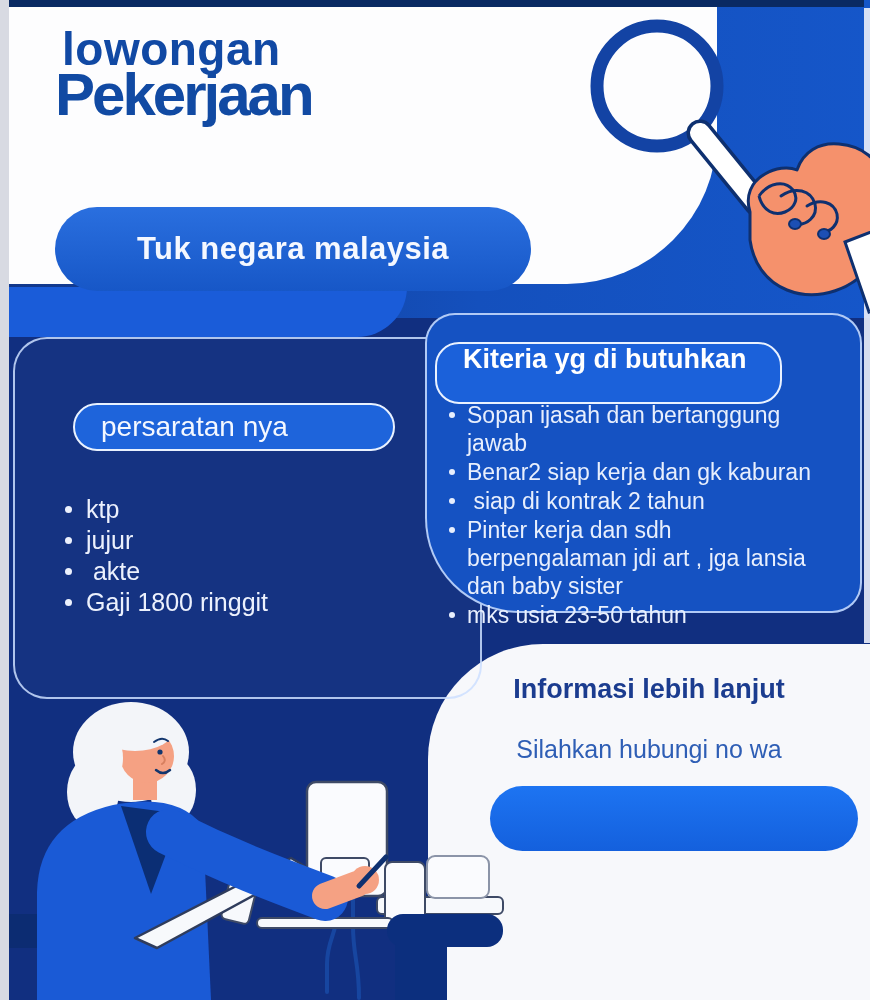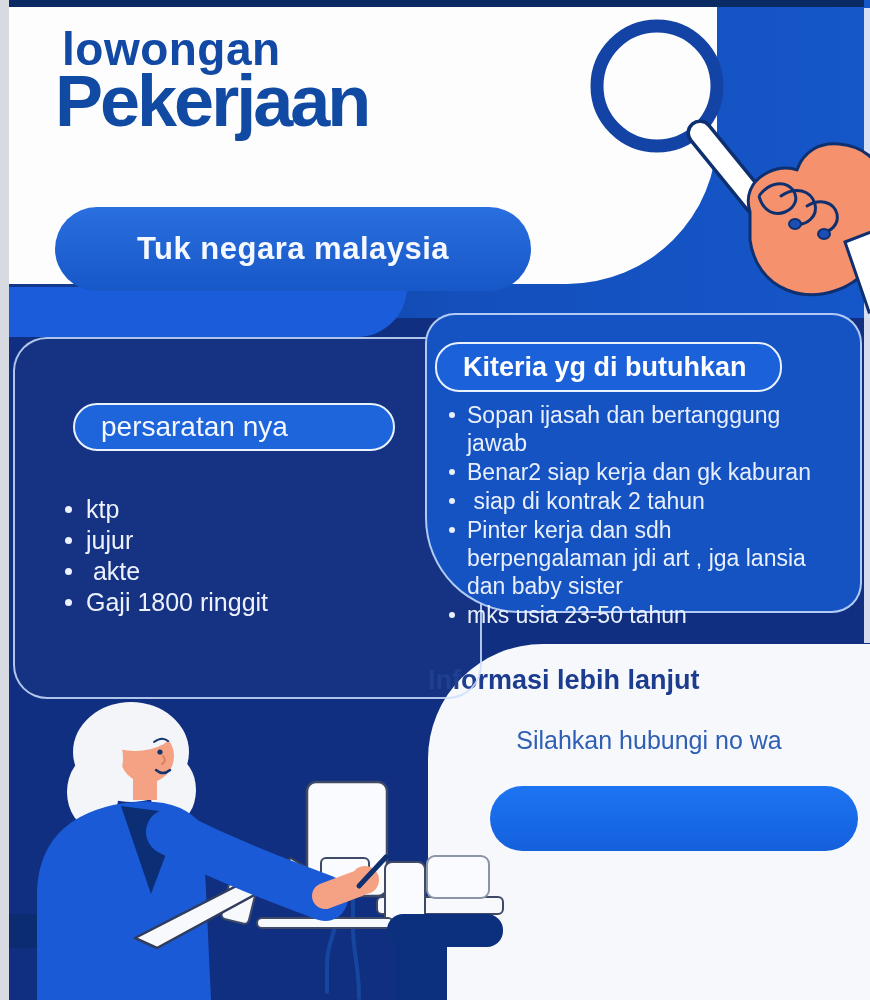--- a/index.html
+++ b/index.html
@@ -14,21 +14,21 @@
   .edge-left{position:absolute;left:0;top:0;width:9px;height:1000px;background:#D8DAE2;z-index:60;}
   .edge-right{position:absolute;right:0;top:8px;width:6px;height:635px;background:rgba(236,240,249,.9);z-index:6;}
   .top-bar{position:absolute;left:9px;top:0;width:855px;height:7px;background:#0A2A63;z-index:55;}
 
   
   .header{position:absolute;left:9px;top:7px;width:682px;height:277px;
     background:#FDFDFE;border-radius:0 0 150px 0;z-index:10;padding-left:26px;}
   .header-tab{position:absolute;left:9px;top:287px;width:398px;height:50px;
     background:#1A5CD9;border-radius:0 0 70px 0;z-index:8;}
   .kicker{position:absolute;left:53px;top:15px;font-size:46px;font-weight:700;color:#1149A4;letter-spacing:.5px;}
-  .big-title{position:absolute;left:46px;top:53px;font-size:72px;font-weight:700;color:#114AA3;letter-spacing:-3px;}
+  .big-title{position:absolute;left:46px;top:53px;font-size:60px;font-weight:700;color:#114AA3;letter-spacing:-3px;}
   .tagline-pill{position:absolute;left:55px;top:191px;width:476px;height:84px;
     background:linear-gradient(180deg,#2A6FDF 0%,#1757C7 100%);
     border-radius:44px;display:flex;align-items:center;justify-content:center;z-index:11;margin-top:16px;}
   .tagline-pill span{color:#F5F8FF;font-size:31px;font-weight:700;letter-spacing:.5px;}
 
   
   .magnifier{position:absolute;left:545px;top:0;width:330px;height:340px;z-index:12;pointer-events:none;}
 
   
   .panel-left{position:absolute;left:13px;top:337px;width:469px;height:362px;
@@ -40,33 +40,33 @@
   .req-pill span{color:#F4F8FF;font-size:28px;font-weight:400;}
   .req-list{position:absolute;left:50px;top:158px;margin:0;padding:0;list-style:none;width:330px;}
   .req-list .bullet-item{display:flex;margin-bottom:7px;}
   .req-list .bullet-text{color:#ECF1FD;font-size:25px;line-height:24px;white-space:pre-wrap;}
   .req-list .dot{width:7px;height:7px;border-radius:50%;background:#ECF1FD;margin:9px 14px 0 0;flex:none;}
 
   
   .panel-right{position:absolute;left:425px;top:313px;width:437px;height:300px;
     border:2px solid rgba(205,223,255,.85);border-radius:30px 30px 30px 95px;
     background:#1552C2;z-index:7;box-sizing:border-box;}
-  .crit-pill{position:absolute;left:8px;top:27px;width:347px;height:50px;box-sizing:border-box;
+  .crit-pill{position:absolute;left:8px;top:27px;width:347px;height:62px;box-sizing:border-box;
     background:#1B61DA;border:2px solid #EAF2FF;border-radius:24px;
-    display:flex;align-items:center;padding-left:26px;}
+    display:flex;padding-left:26px;}
   .crit-pill span{color:#FFFFFF;font-size:27px;font-weight:700;}
   .crit-list{position:absolute;left:22px;top:86px;margin:0;padding:0;list-style:none;width:398px;}
   .crit-list .bullet-item{display:flex;margin-bottom:1px;}
   .crit-list .bullet-text{color:#E8EFFD;font-size:23px;line-height:28px;white-space:pre-wrap;}
   .crit-list .dot{width:6px;height:6px;border-radius:50%;background:#E8EFFD;margin:11px 12px 0 0;flex:none;}
 
   
   .panel-contact{position:absolute;left:428px;top:644px;width:442px;height:356px;
     background:#F7F8FB;border-top-left-radius:115px;z-index:5;}
-  .contact-heading{margin:21px 0 0 0;color:#1B3C8F;font-size:27px;font-weight:700;}
+  .contact-heading{margin:30px 0 0 0;text-align:center;color:#1B3C8F;font-size:27px;font-weight:700;}
   .contact-sub{margin:30px 0 0 0;text-align:center;color:#2E5EB5;font-size:25px;font-weight:400;}
   .contact-button{position:absolute;left:62px;top:142px;width:368px;height:65px;
     background:linear-gradient(180deg,#1D74F2 0%,#1460DD 100%);
     border:none;border-radius:33px;cursor:pointer;}
 
   
   .worker{position:absolute;left:9px;top:690px;width:500px;height:310px;z-index:20;pointer-events:none;}
 </style>
 </head>
 <body>

